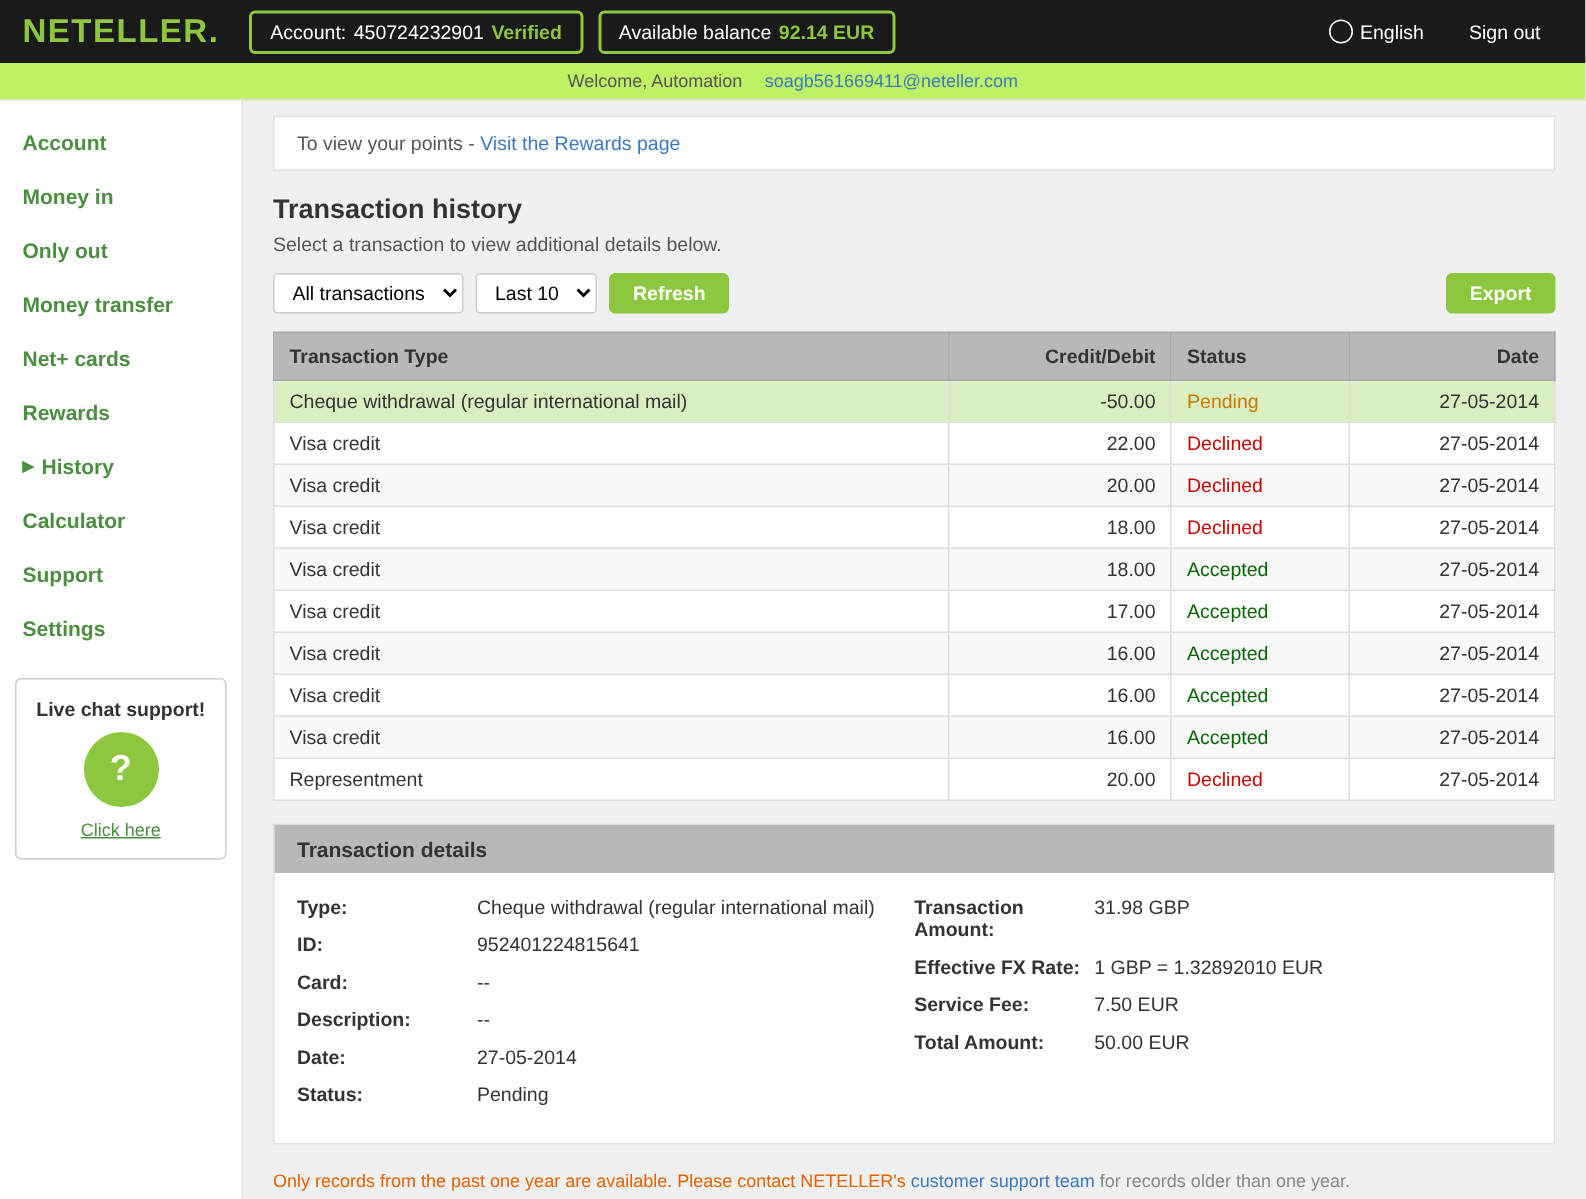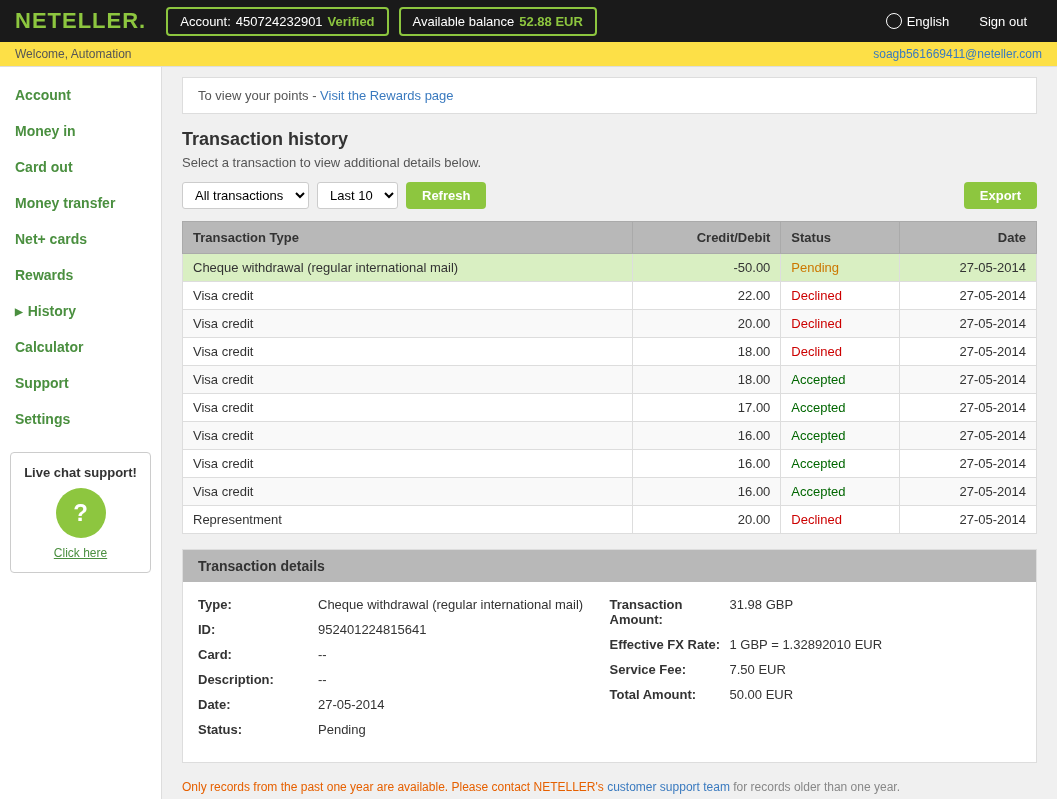--- a/index.html
+++ b/index.html
@@ -12,21 +12,21 @@
     .header-badge .verified { color: #8dc63f; font-weight: bold; }
     .header-badge2 { border: 2px solid #8dc63f; border-radius: 4px; padding: 5px 12px; color: #fff; font-size: 13px; display: flex; align-items: center; gap: 5px; }
     .header-badge2 .balance-val { color: #8dc63f; font-weight: bold; }
     .header-spacer { flex: 1; }
     .header-right { display: flex; align-items: center; gap: 0; }
     .header-lang { color: #fff; padding: 0 15px; font-size: 13px; display: flex; align-items: center; gap: 5px; cursor: pointer; }
     .header-signout { color: #fff; padding: 0 15px; font-size: 13px; cursor: pointer; }
     .globe-icon { width: 16px; height: 16px; border-radius: 50%; border: 1px solid #fff; display: inline-block; }
 
     
-    .welcome-bar { background: #fde047; display: flex; justify-content: space-between; padding: 5px 15px; font-size: 12px; color: #555; border-bottom: 1px solid #ddd; }
+    .welcome-bar { background: #bef264; display: flex; justify-content: center; padding: 5px 15px; font-size: 12px; color: #555; border-bottom: 1px solid #ddd; }
     .welcome-bar .email { color: #3a7abf; margin-left: 15px; }
 
     
     .layout { display: flex; min-height: 700px; }
 
     
     .sidebar { width: 162px; background: #fff; border-right: 1px solid #ddd; padding-top: 10px; flex-shrink: 0; }
     .sidebar-item { display: block; padding: 10px 15px; color: #4a8f3f; font-size: 14px; font-weight: bold; cursor: pointer; text-decoration: none; border-bottom: none; }
     .sidebar-item.active { color: #4a8f3f; display: flex; align-items: center; gap: 5px; }
     .sidebar-item.active::before { content: '▶'; font-size: 10px; color: #4a8f3f; }
@@ -87,21 +87,21 @@
 
 <div class="header">
   <div class="logo">NETELLER.</div>
   <div class="header-badge">
     <span>Account:</span>
     <span>450724232901</span>
     <span class="verified">Verified</span>
   </div>
   <div class="header-badge2">
     <span>Available balance</span>
-    <span class="balance-val">52.88 EUR</span>
+    <span class="balance-val">92.14 EUR</span>
   </div>
   <div class="header-spacer"></div>
   <div class="header-right">
     <div class="header-lang">
       <span class="globe-icon"></span>
       <span>English</span>
     </div>
     <div class="header-signout">Sign out</div>
   </div>
 </div>
@@ -109,21 +109,21 @@
 <div class="welcome-bar">
   <span>Welcome, Automation</span>
   <span class="email">soagb561669411@neteller.com</span>
 </div>
 
 <div class="layout">
 
   <div class="sidebar">
     <a class="sidebar-item">Account</a>
     <a class="sidebar-item">Money in</a>
-    <a class="sidebar-item">Card out</a>
+    <a class="sidebar-item">Only out</a>
     <a class="sidebar-item">Money transfer</a>
     <a class="sidebar-item">Net+ cards</a>
     <a class="sidebar-item">Rewards</a>
     <a class="sidebar-item active">History</a>
     <a class="sidebar-item">Calculator</a>
     <a class="sidebar-item">Support</a>
     <a class="sidebar-item">Settings</a>
 
     <div class="live-chat-box">
       <div class="live-chat-title">Live chat support!</div>

